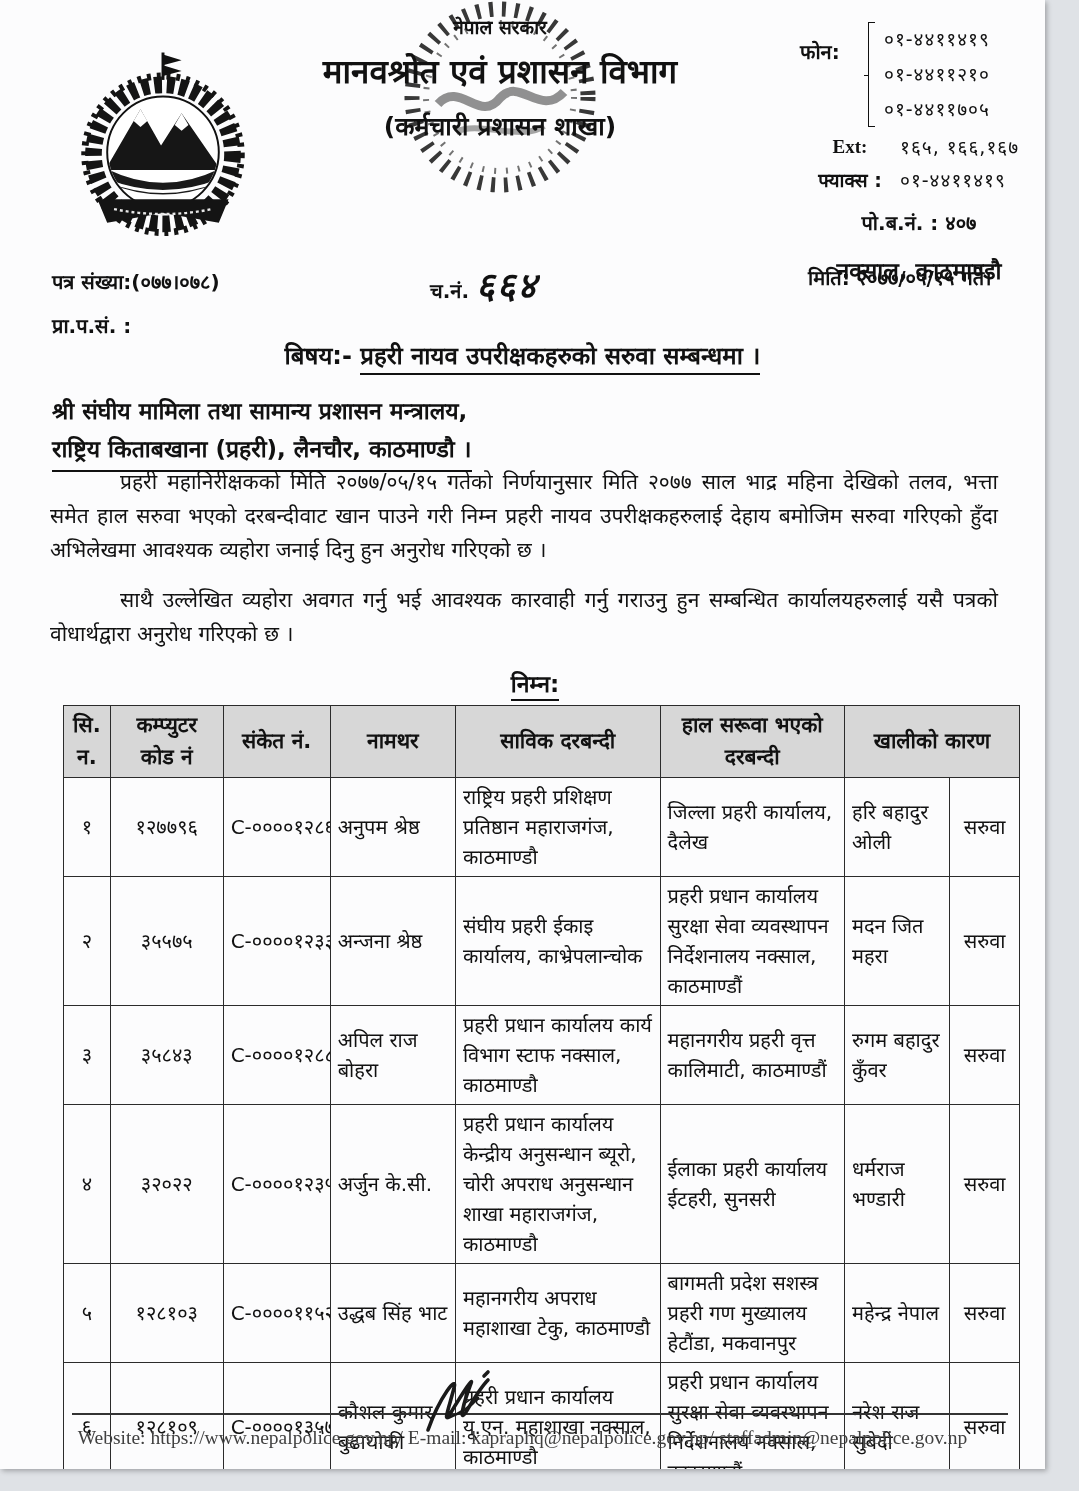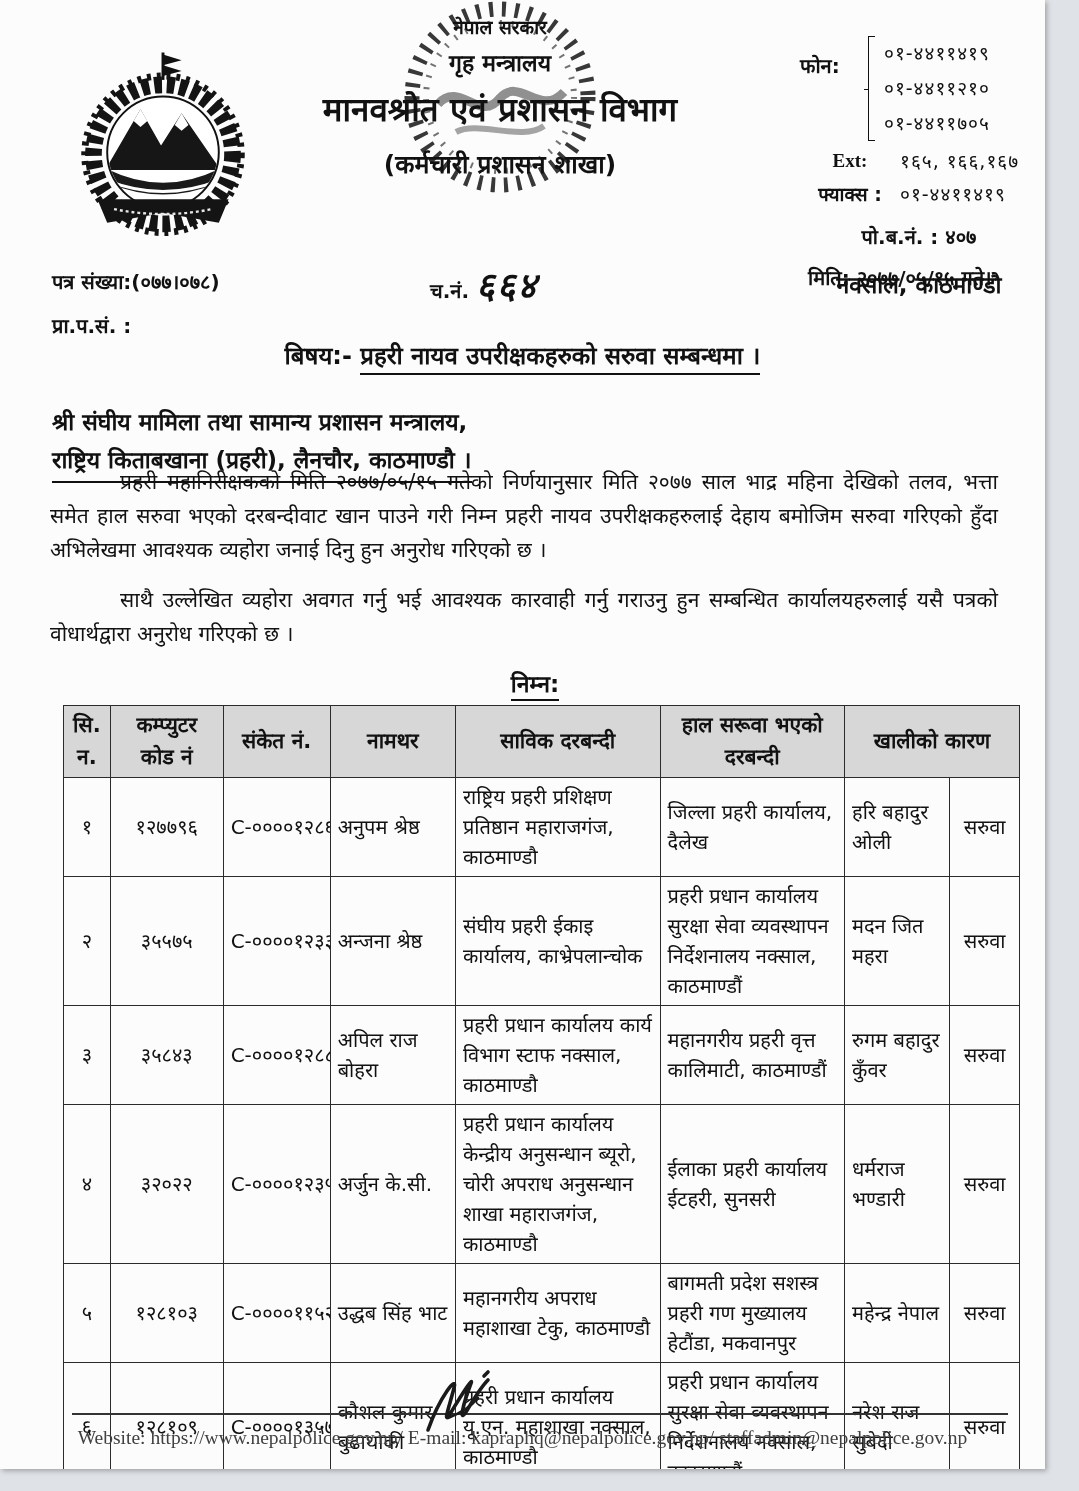--- a/index.html
+++ b/index.html
@@ -11,21 +11,21 @@
   
   .emblem{position:absolute;left:70px;top:50px;width:186px;height:192px;}
   .stamp{position:absolute;left:398px;top:-8px;width:204px;height:214px;opacity:.88;}
   .hdr-center{position:absolute;left:260px;top:10px;width:480px;text-align:center;z-index:2;}
   .hdr-govt{font-size:19px;font-weight:bold;margin-top:4px;}
   .hdr-min{font-size:23px;font-weight:bold;margin-top:6px;}
   .hdr-office{font-size:34px;font-weight:bold;margin-top:10px;letter-spacing:.5px;}
   .hdr-dept{font-size:33px;font-weight:bold;margin-top:8px;}
   .hdr-sec{font-size:25px;font-weight:bold;margin-top:15px;}
 
-  .contact{position:absolute;left:800px;top:36px;width:238px;font-size:19px;z-index:3;}
+  .contact{position:absolute;left:800px;top:22px;width:238px;font-size:19px;z-index:3;}
   .phone-row{display:flex;}
   .phone-label{font-weight:bold;font-size:20px;width:68px;padding-top:16px;}
   .brace{width:9px;margin-right:6px;border-left:1.6px solid #111;position:relative;}
   .brace:before,.brace:after{content:"";position:absolute;left:-1px;width:7px;height:0;border-top:1.6px solid #111;}
   .brace:before{top:0;}
   .brace:after{bottom:0;}
   .brace i{position:absolute;left:-5px;top:50%;width:5px;border-top:1.4px solid #111;}
   .phones div{line-height:35px;letter-spacing:1px;}
   .c-row{display:flex;margin-top:7px;line-height:26px;}
   .c-row .lbl{width:100px;font-weight:bold;text-align:center;}
@@ -38,21 +38,21 @@
   .meta{position:absolute;left:0;top:260px;width:1045px;z-index:2;}
   .letter-no{position:absolute;left:52px;top:8px;font-size:20px;font-weight:bold;}
   .chno{position:absolute;left:430px;top:0;font-size:20px;font-weight:bold;}
   .chno b{font-size:36px;font-weight:bold;font-style:italic;letter-spacing:2px;}
   .mdate{position:absolute;left:808px;top:4px;font-size:20px;font-weight:bold;}
   .prapasa{position:absolute;left:52px;top:312px;font-size:20px;font-weight:bold;}
 
   .subject{position:absolute;left:0;top:338px;width:1045px;text-align:center;font-size:24px;font-weight:bold;}
   .subject .u{border-bottom:2.2px solid #111;padding-bottom:3px;}
 
-  .recipient{position:absolute;left:52px;top:392px;font-size:23px;font-weight:bold;line-height:38px;margin-top:11px;}
+  .recipient{position:absolute;left:52px;top:392px;font-size:23px;font-weight:bold;line-height:38px;}
   .recipient .u{border-bottom:2.2px solid #111;padding-bottom:2px;display:inline-block;}
 
   
   .content{position:absolute;left:50px;top:465px;width:970px;}
   .content p{margin:0 0 16px 0;padding-right:22px;font-size:21px;line-height:34px;
              text-align:justify;text-indent:70px;}
   .nimna{text-align:center;font-size:23px;font-weight:bold;margin:2px 0 6px 0;}
   .nimna span{border-bottom:2.2px solid #111;padding-bottom:2px;}
 
   table.roster{border-collapse:collapse;margin-left:13px;width:957px;table-layout:fixed;}
@@ -102,21 +102,20 @@
 
     <svg class="stamp" viewBox="0 0 204 214">
       <circle cx="102" cy="105" r="88" fill="none" stroke="#1d1d1d" stroke-width="15" stroke-dasharray="4 9"></circle>
       <circle cx="102" cy="105" r="74" fill="none" stroke="#1d1d1d" stroke-width="6" stroke-dasharray="2 10" opacity=".7"></circle>
       <path d="M40,112 C62,88 82,132 102,106 C122,84 142,126 166,100" fill="none" stroke="#1d1d1d" stroke-width="9" opacity=".55"></path>
       <path d="M58,140 C80,128 124,150 146,134" fill="none" stroke="#1d1d1d" stroke-width="6" opacity=".45"></path>
     </svg>
 
     <div class="hdr-center">
       <div class="hdr-govt">नेपाल सरकार</div>
-      <div class="hdr-min">गृह मन्त्रालय</div>
       <div class="hdr-dept">मानवश्रोत एवं प्रशासन विभाग</div>
       <div class="hdr-sec">(कर्मचारी प्रशासन शाखा)</div>
     </div>
 
     <div class="contact">
       <div class="phone-row">
         <div class="phone-label">फोन:</div>
         <div class="brace">
             <i></i>
           </div>

